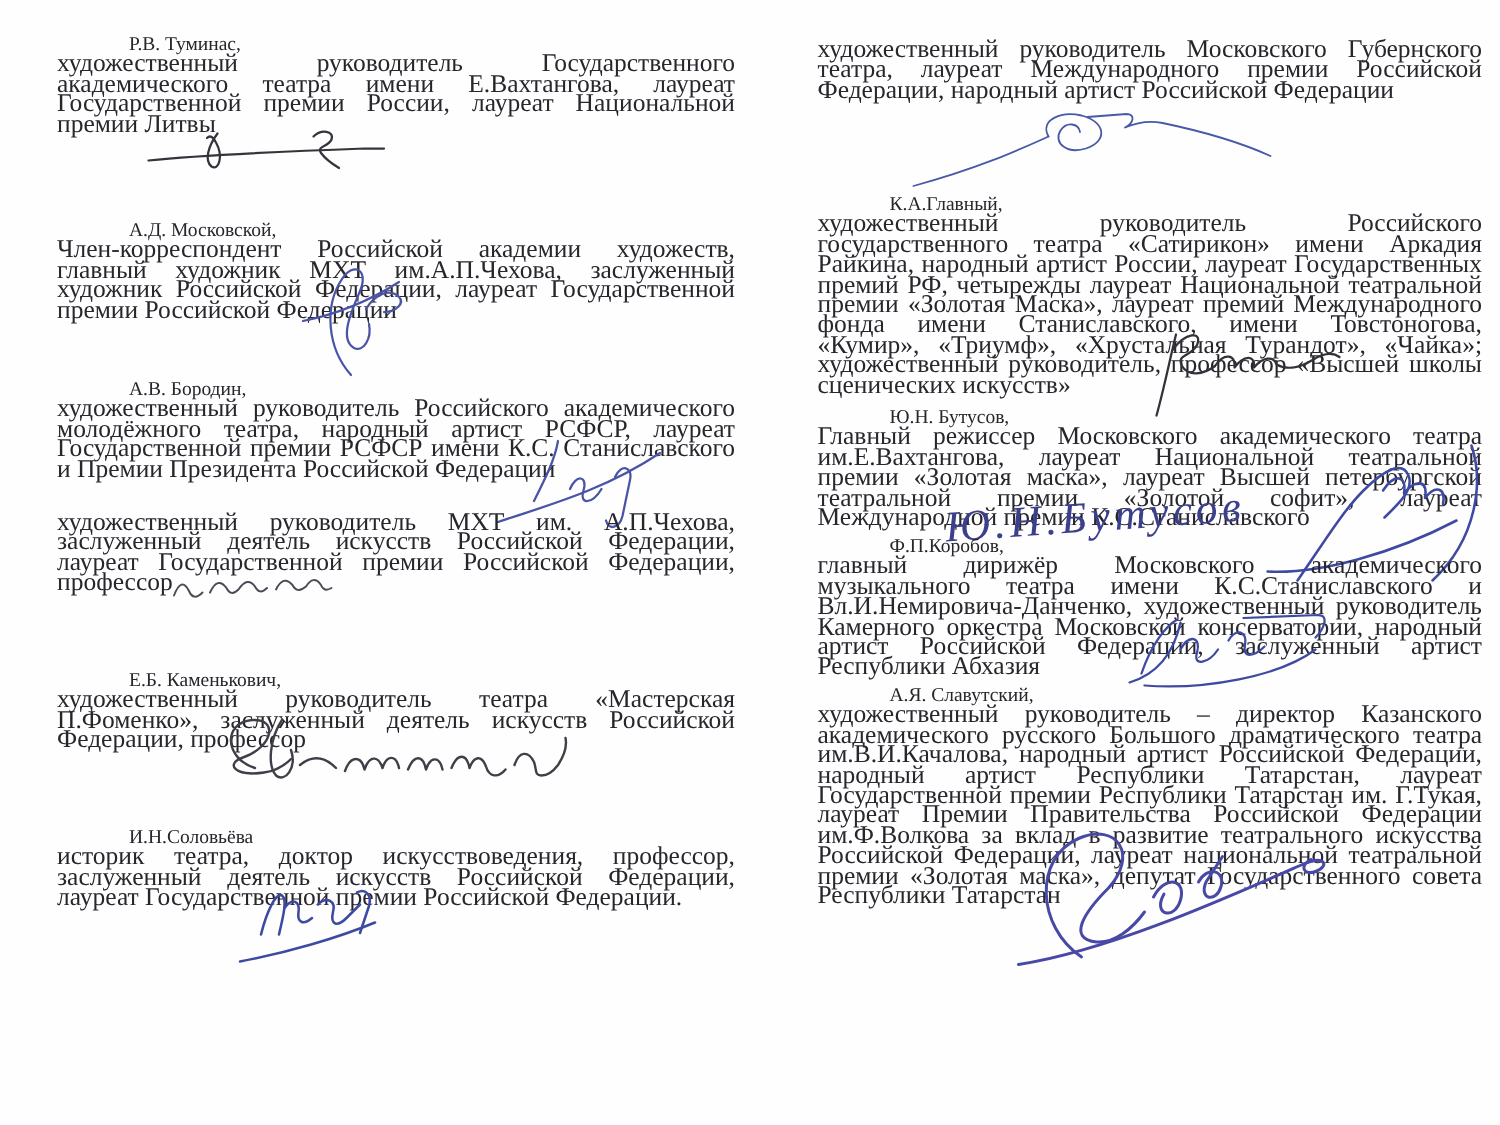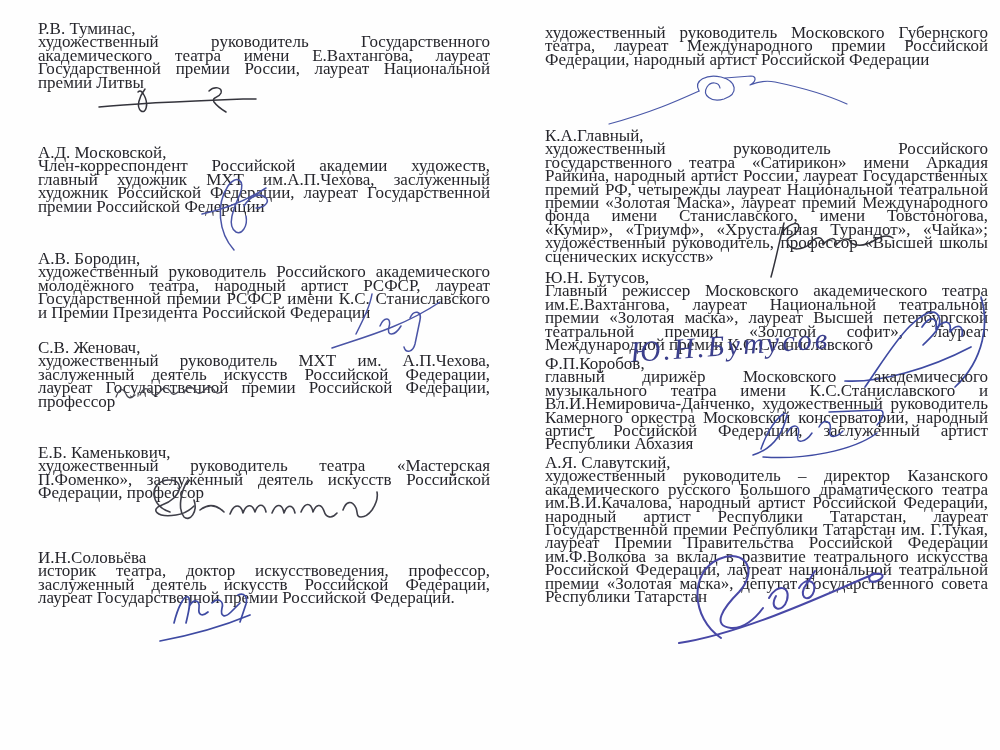--- a/index.html
+++ b/index.html
@@ -13,22 +13,22 @@
     width: 1000px; height: 750px;
     background: #fefefe;
     overflow: hidden;
     color: #26262c;
   }
   .col { position: absolute; top: 0; height: 750px; }
   .col-left  { left: 38px;  width: 452px; }
   .col-right { left: 545px; width: 443px; }
   .entry { position: absolute; left: 0; width: 100%; }
   .name {
-    font-size: 17px; line-height: 13.4px;
-    text-align: left; white-space: nowrap;
+    font-size: 13px; line-height: 13.4px;
+    text-align: left; white-space: nowrap; margin-left: 48px;
   }
   .desc {
     font-size: 17px; line-height: 13.4px;
     text-align: justify;
   }
   .sig { position: absolute; overflow: visible; }
   .sig path {
     fill: none;
     stroke-linecap: round;
     stroke-linejoin: round;
@@ -75,21 +75,20 @@
       <div class="desc">художественный руководитель Российского академического молодёжного театра, народный артист РСФСР, лауреат Государственной премии РСФСР имени К.С. Станиславского и Премии Президента Российской Федерации</div>
       <svg class="sig" style="left:288px;top:36px" width="120" height="68" viewBox="0 0 120 68" stroke-width="1.5" stroke="#4a54a6">
         <path d="M6,60 C35,50 75,40 114,14"></path>
         <path d="M30,46 C38,30 44,18 46,6"></path>
         <path d="M54,38 c4,-10 12,-9 9,1 c-3,10 6,9 12,-1"></path>
         <path d="M84,30 c4,-9 12,-7 10,2 l-5,24 c-2,8 -9,10 -11,3"></path>
       </svg>
     </div>
 
     <div class="entry" style="top:341px">
-      <div class="name">С.В. Женовач,</div>
       <div class="desc">художественный руководитель МХТ им. А.П.Чехова, заслуженный деятель искусств Российской Федерации, лауреат Государственной премии Российской Федерации, профессор</div>
       <svg class="sig" style="left:74px;top:36px" width="115" height="28" viewBox="0 0 115 28" stroke-width="1.3" stroke="#4b4b55">
         <path d="M4,20 q5,-13 10,-3 q3,7 9,1"></path>
         <path d="M28,18 q5,-11 11,-3 q3,6 8,1 q6,-9 11,-2 q3,6 8,1"></path>
         <path d="M72,16 q5,-10 11,-3 q3,6 9,1 q5,-8 10,-1 q2,5 7,2"></path>
       </svg>
     </div>
 
     <div class="entry" style="top:551px">
       <div class="name">И.Н.Соловьёва</div>

